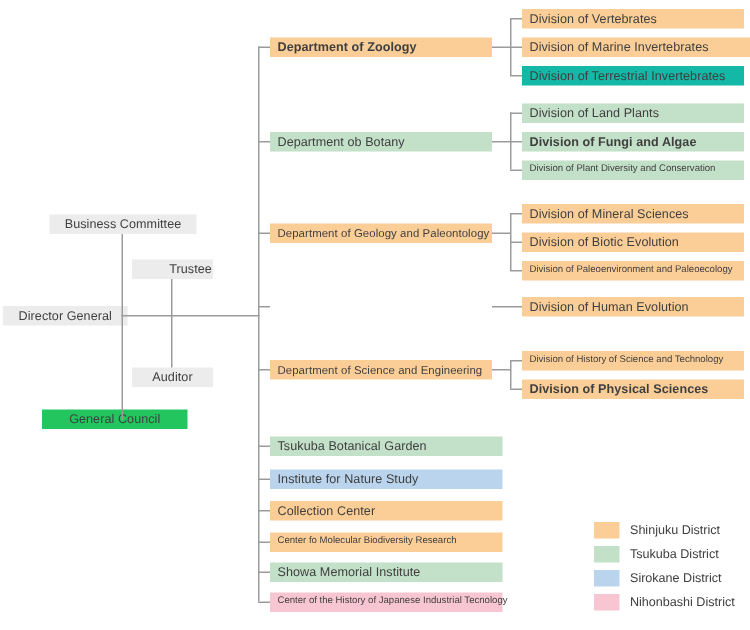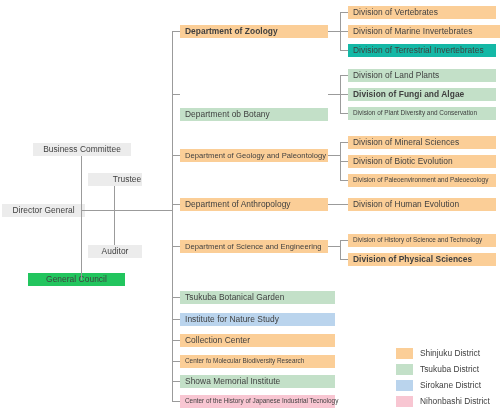--- a/index.html
+++ b/index.html
@@ -56,27 +56,26 @@
 
   <div class="ln v" style="left: 81px; top: 156px; height: 124px; background: rgb(155, 155, 155);"></div>
   <div class="ln v" style="left: 114px; top: 186px; height: 59px; background: rgb(155, 155, 155);"></div>
   <div class="ln h" style="left: 81px; top: 210px; width: 92px; background: rgb(155, 155, 155);"></div>
 
   <div class="ln v" style="left: 172px; top: 31px; height: 370px; background: rgb(155, 155, 155);"></div>
 
   <div class="box" style="left: 180px; top: 25px; width: 148px; background: rgb(251, 206, 151); font-weight: bold;">Department of Zoology</div>
   <div class="ln h" style="left: 172px; top: 31px; width: 8px; background: rgb(155, 155, 155);"></div>
 
-  <div class="box" style="left: 180px; top: 88px; width: 148px; background: rgb(195, 224, 200); margin-top: 20px;">Department ob Botany</div>
+  <div class="box" style="left: 180px; top: 88px; width: 148px; background: rgb(195, 224, 200);">Department ob Botany</div>
   <div class="ln h" style="left: 172px; top: 94px; width: 8px; background: rgb(155, 155, 155);"></div>
 
   <div class="box" style="left: 180px; top: 149px; width: 148px; font-size: 7.6px; background: rgb(251, 206, 151);">Department of Geology and Paleontology</div>
   <div class="ln h" style="left: 172px; top: 155px; width: 8px; background: rgb(155, 155, 155);"></div>
 
-  <div class="box" style="left: 180px; top: 198px; width: 148px; background: rgb(251, 206, 151);">Department of Anthropology</div>
   <div class="ln h" style="left: 172px; top: 204px; width: 8px; background: rgb(155, 155, 155);"></div>
 
   <div class="box" style="left: 180px; top: 240px; width: 148px; font-size: 7.6px; background: rgb(251, 206, 151);">Department of Science and Engineering</div>
   <div class="ln h" style="left: 172px; top: 246px; width: 8px; background: rgb(155, 155, 155);"></div>
 
   <div class="ln h" style="left: 328px; top: 31px; width: 12px; background: rgb(155, 155, 155);"></div>
   <div class="ln v" style="left: 340px; top: 12px; height: 38px; background: rgb(155, 155, 155);"></div>
   <div class="box" style="left: 348px; top: 6px; width: 148px; background: rgb(251, 206, 151);">Division of Vertebrates</div>
   <div class="ln h" style="left: 340px; top: 12px; width: 8px; background: rgb(155, 155, 155);"></div>
   <div class="box" style="left: 348px; top: 25px; width: 160px; background: rgb(251, 206, 151);">Division of Marine Invertebrates</div>

